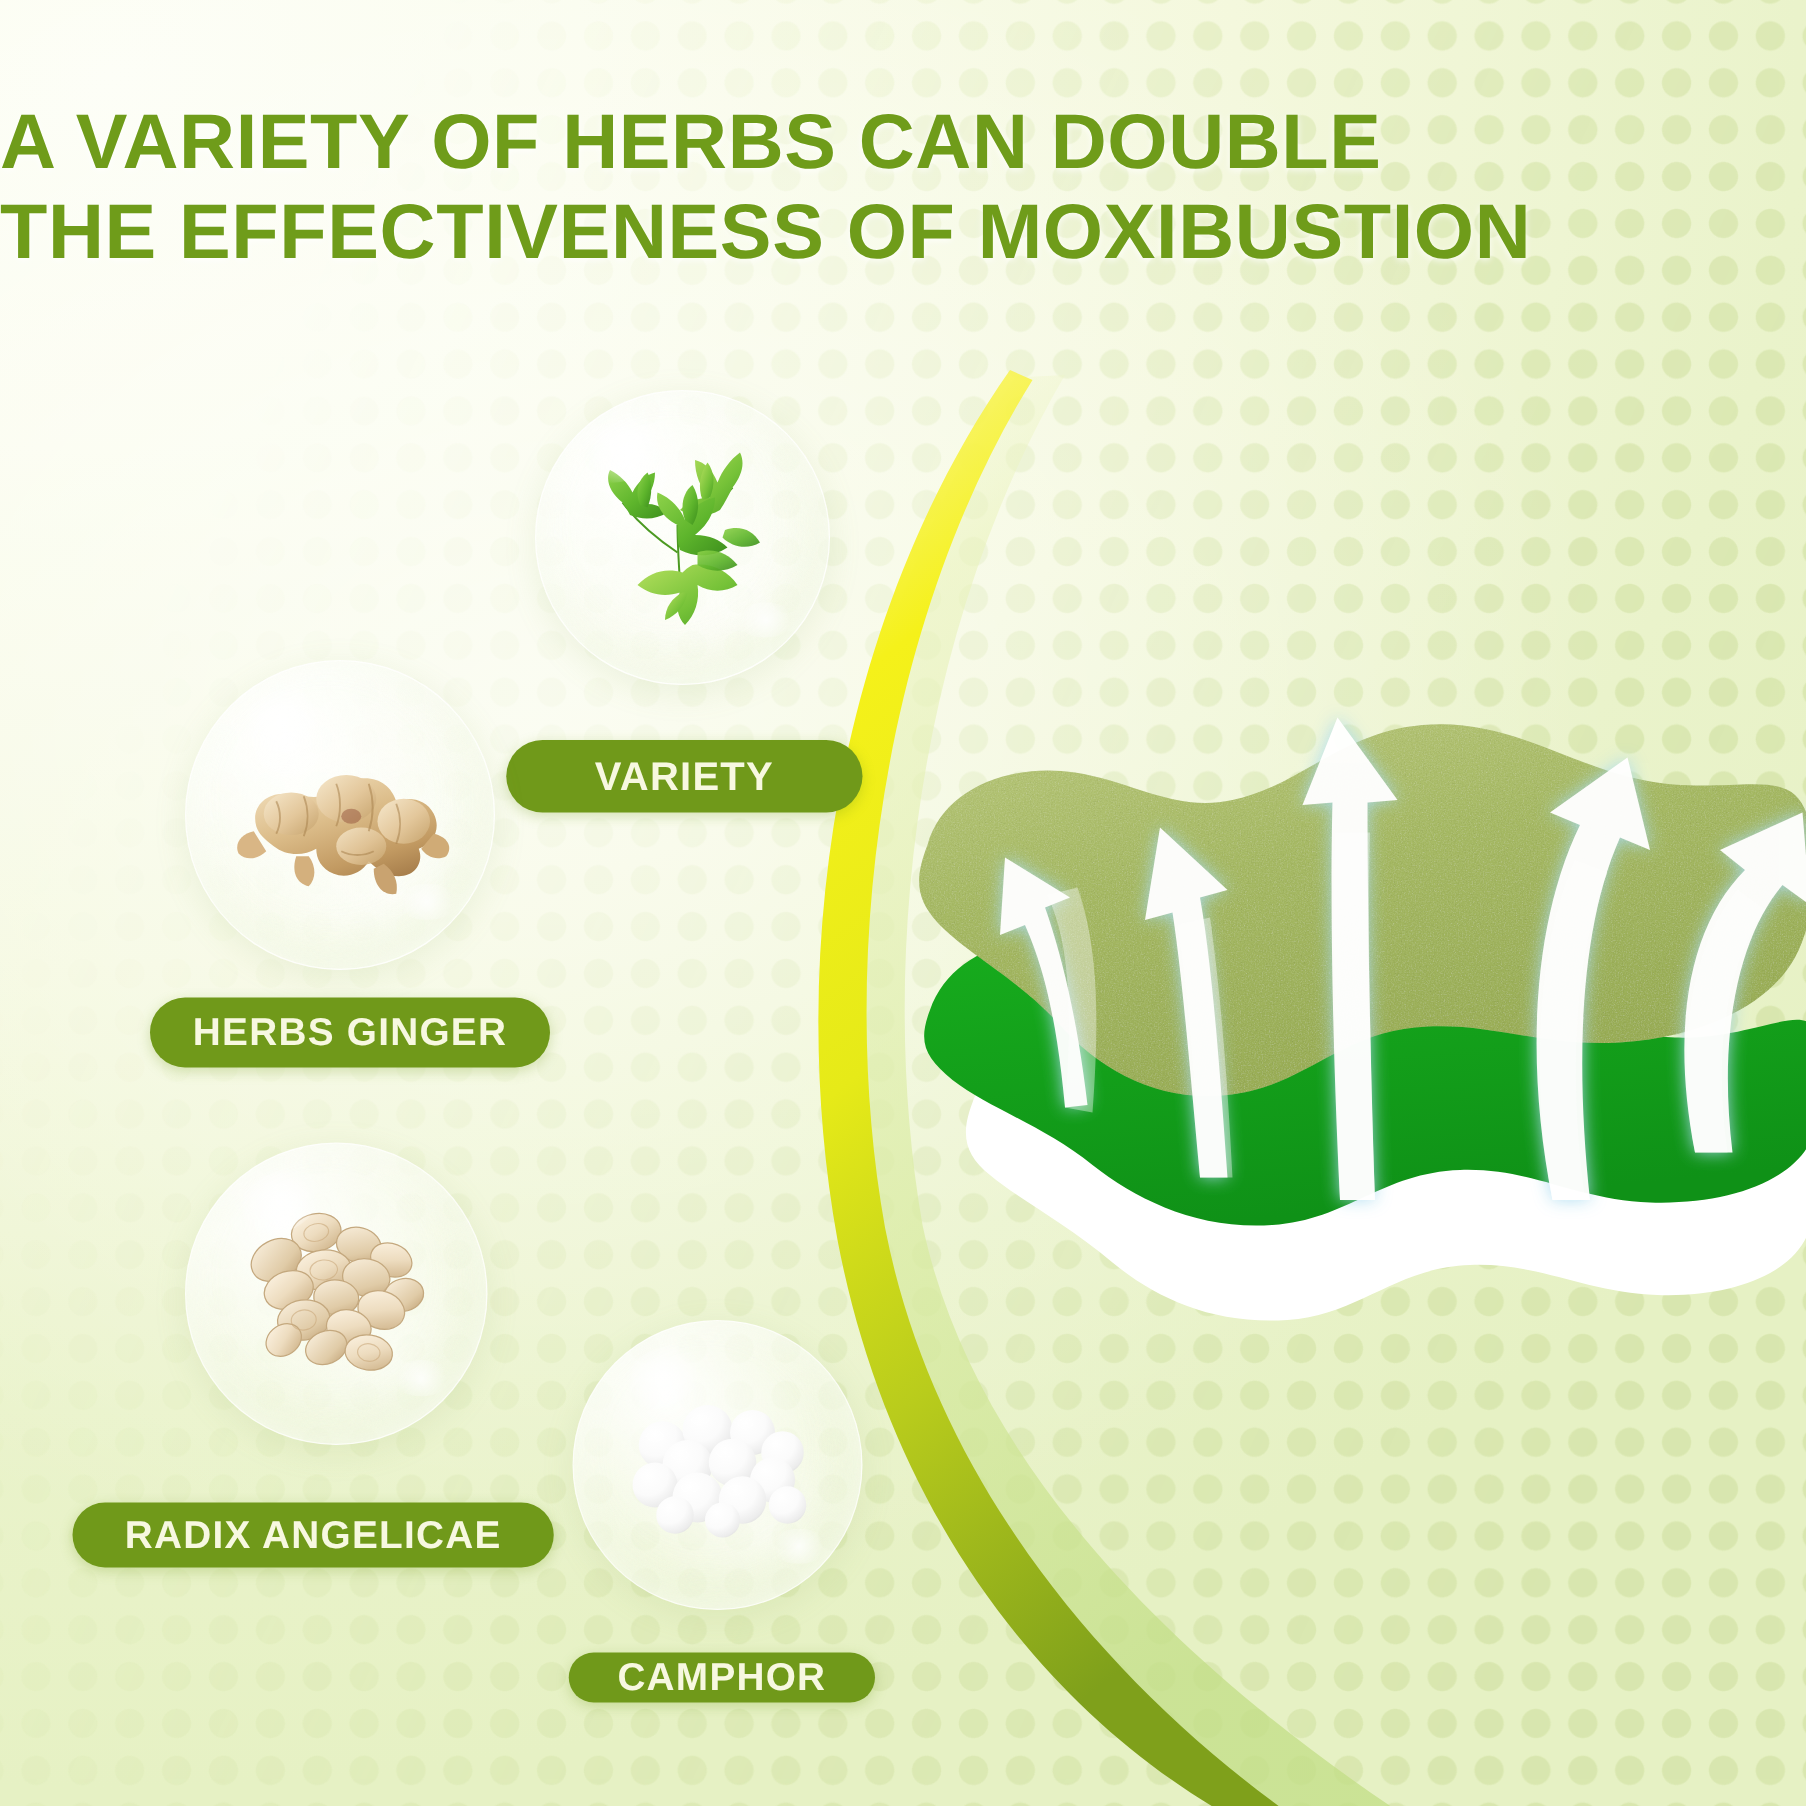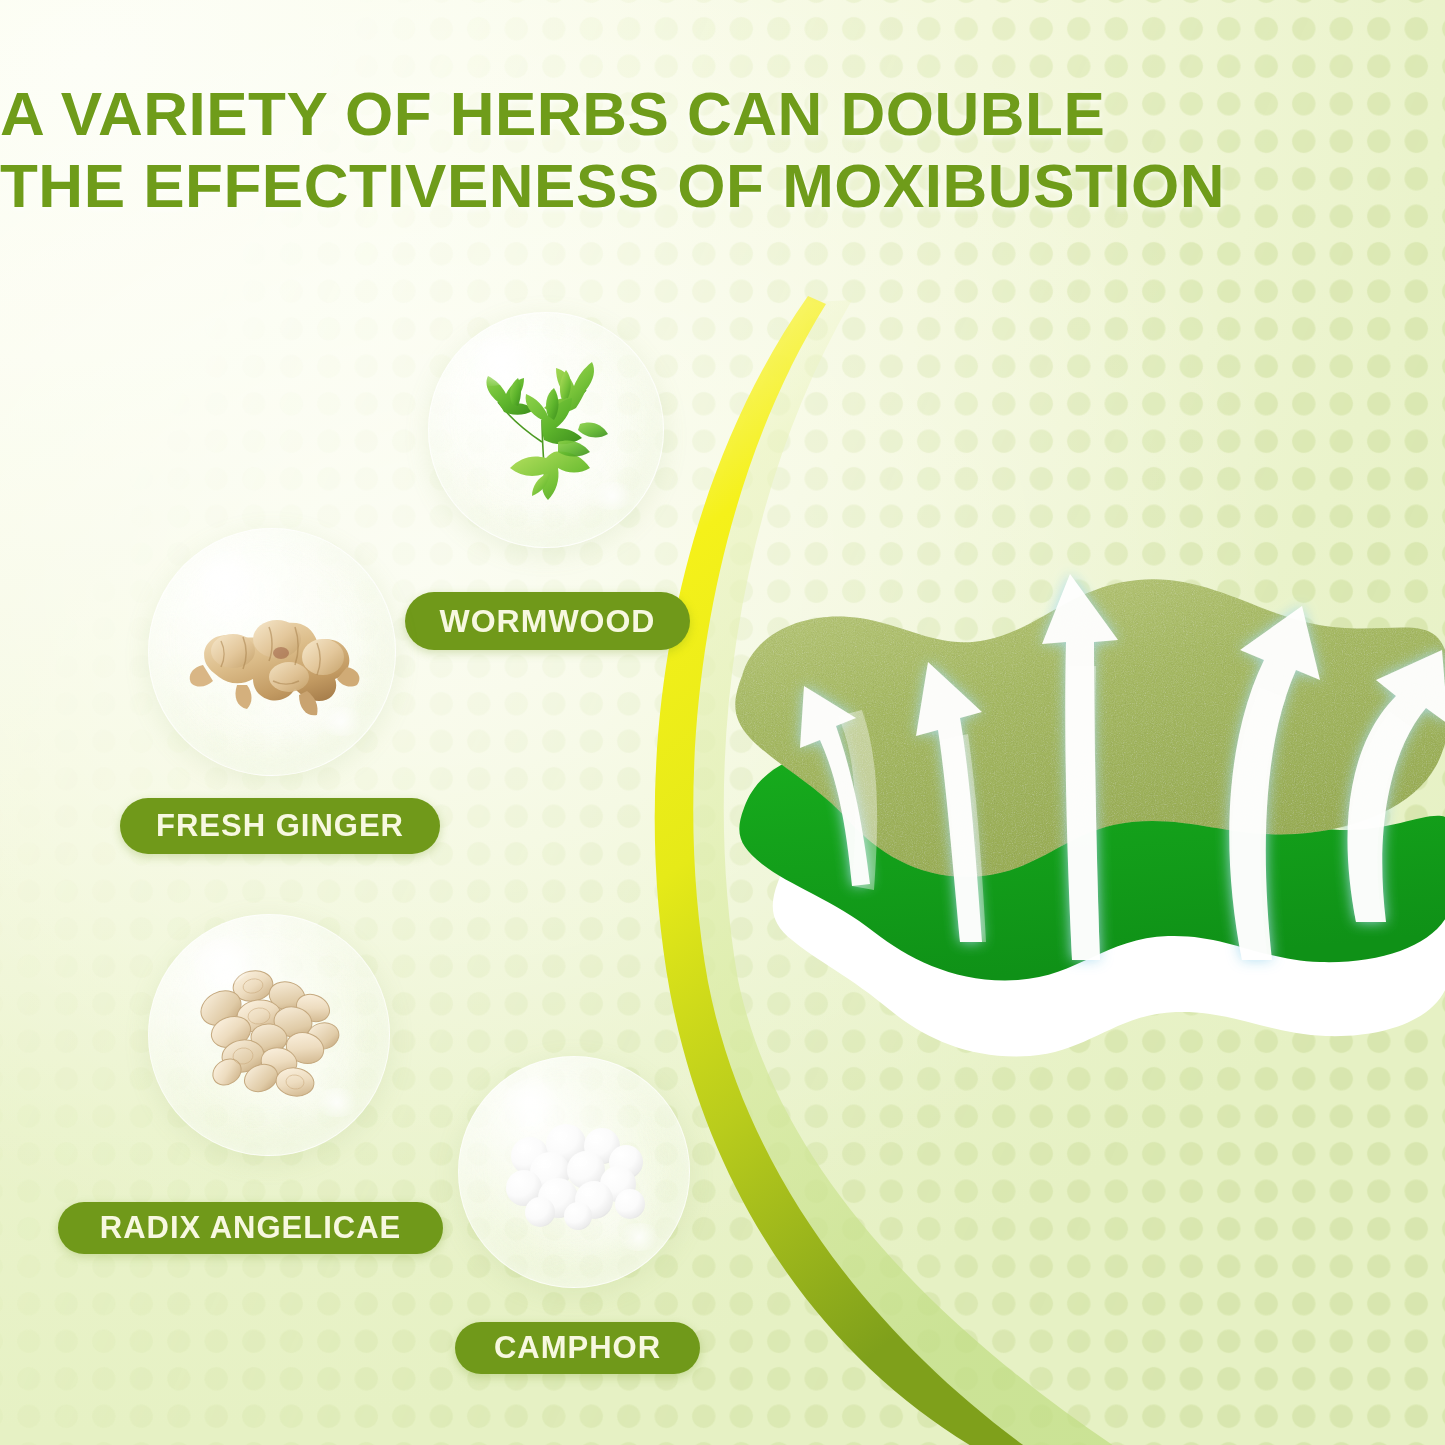--- a/index.html
+++ b/index.html
@@ -258,21 +258,21 @@
         </g>
         <g fill="url(#lf1)" opacity=".92">
           <path d="M96,96 C108,92 120,96 128,106 C118,112 106,112 96,106 Z"></path>
           <path d="M118,78 C130,74 140,78 146,88 C136,94 124,92 116,84 Z"></path>
         </g>
       </svg>
     </div>
     <div class="hl-a"></div>
     <div class="hl-b"></div>
   </div>
-  <div class="pill" style="left:405px;top:592px;width:285px;height:58px;font-size:32px;">WORMWOOD</div>
+  <div class="pill" style="left:405px;top:592px;width:285px;height:58px;font-size:32px;">VARIETY</div>
 
   <div class="bubble" style="left:148px;top:528px;width:248px;height:248px;">
     <div class="glass"></div>
     <div class="content">
       <svg width="190" height="150" viewBox="0 0 190 150">
         <defs>
           <linearGradient id="gin1" x1="0.2" y1="0" x2="0.8" y2="1">
             <stop offset="0%" stop-color="#f0dcb8"></stop>
               <stop offset="40%" stop-color="#dcbd8a"></stop>
             <stop offset="78%" stop-color="#c29a62"></stop>
@@ -308,21 +308,21 @@
           <path d="M140,66 C144,76 144,88 140,98"></path>
           <path d="M96,104 C104,108 114,108 122,104"></path>
         </g>
 
         <ellipse cx="104" cy="76" rx="8" ry="6" fill="#9b5c44" opacity=".55"></ellipse>
       </svg>
     </div>
     <div class="hl-a"></div>
     <div class="hl-b"></div>
   </div>
-  <div class="pill" style="left:120px;top:798px;width:320px;height:56px;font-size:31px;">FRESH GINGER</div>
+  <div class="pill" style="left:120px;top:798px;width:320px;height:56px;font-size:31px;">HERBS GINGER</div>
 
   <div class="bubble" style="left:148px;top:914px;width:242px;height:242px;">
     <div class="glass"></div>
     <div class="content">
       <svg width="172" height="150" viewBox="0 0 172 150">
         <defs>
           <linearGradient id="sl1" x1="0" y1="0" x2="0.6" y2="1">
             <stop offset="0%" stop-color="#fdf4e4"></stop>
               <stop offset="60%" stop-color="#eddcbf"></stop>
               <stop offset="100%" stop-color="#d6bd96"></stop>
@@ -397,15 +397,15 @@
           <ellipse cx="50" cy="52" rx="7" ry="4"></ellipse>
           <ellipse cx="86" cy="50" rx="7" ry="4"></ellipse>
           <ellipse cx="58" cy="78" rx="7" ry="4"></ellipse>
           <ellipse cx="94" cy="80" rx="6" ry="4"></ellipse>
         </g>
       </svg>
     </div>
     <div class="hl-a"></div>
     <div class="hl-b"></div>
   </div>
-  <div class="pill" style="left:455px;top:1322px;width:245px;height:52px;font-size:31px;">CAMPHOR</div>
+  <div class="pill" style="left:455px;top:1322px;width:245px;height:40px;font-size:31px;">CAMPHOR</div>
 
 </div>
 
 </body></html>

